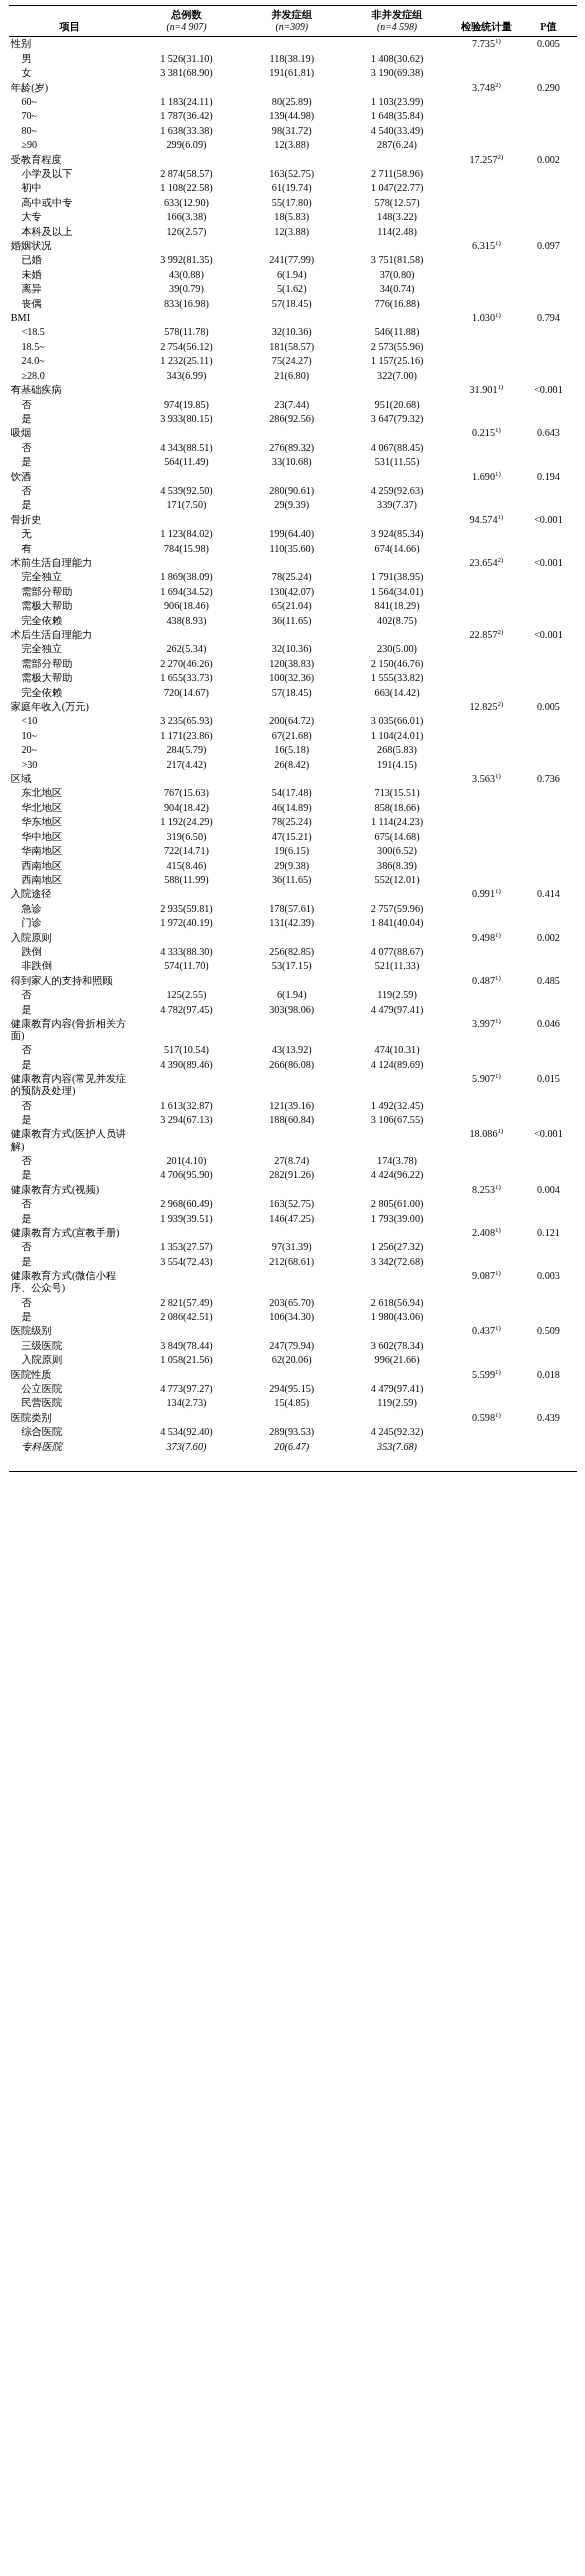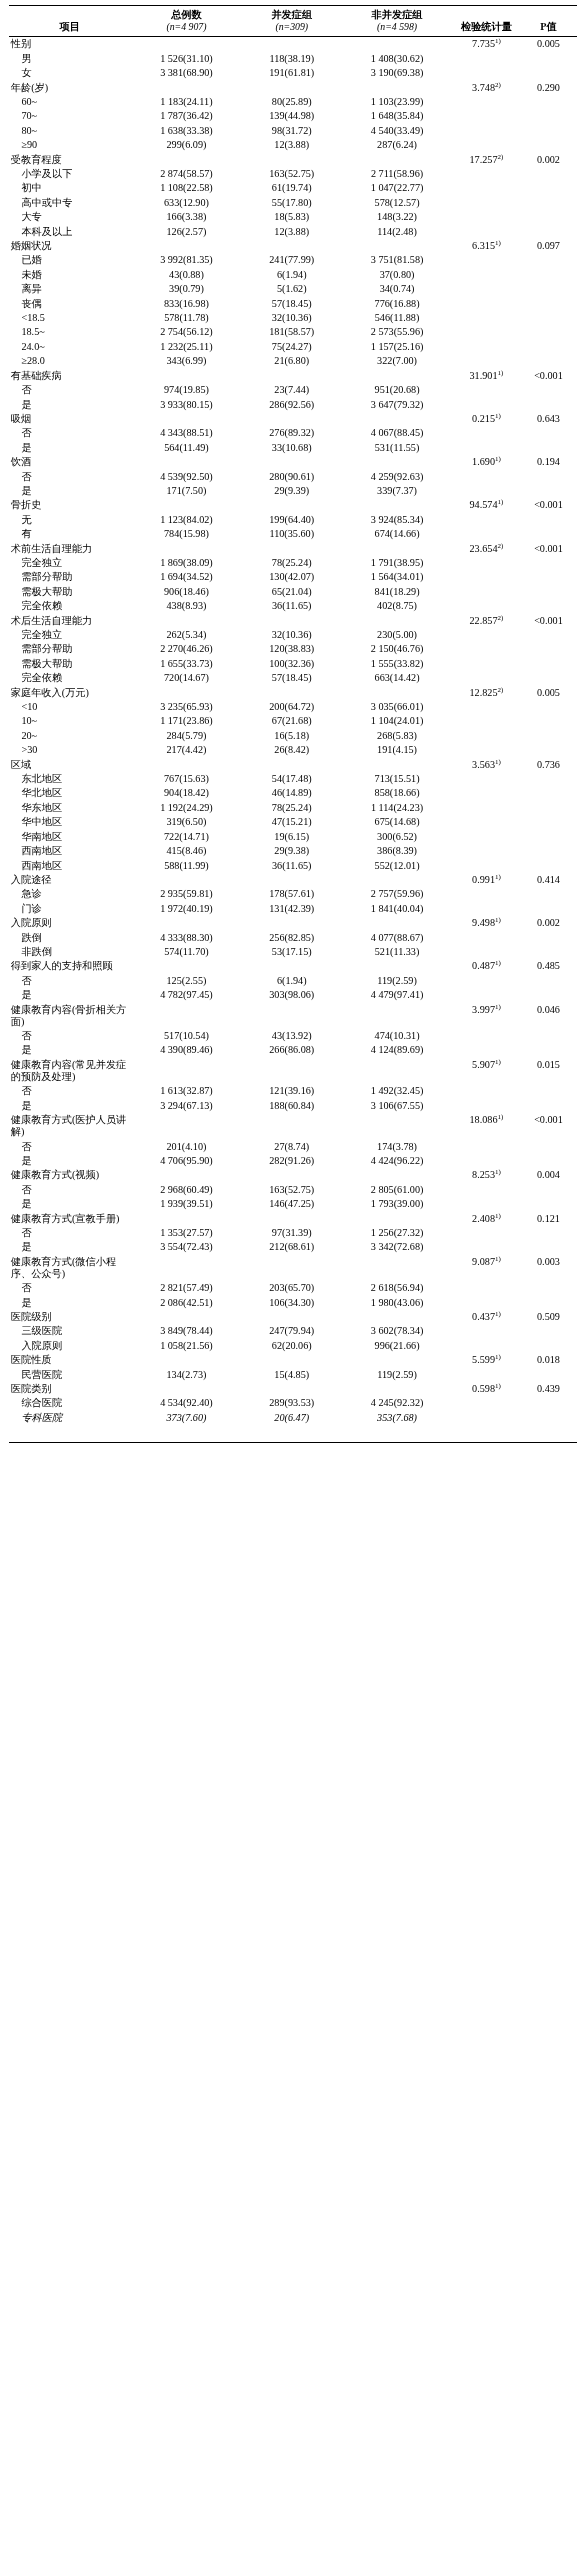--- a/index.html
+++ b/index.html
@@ -254,20 +254,28 @@
         </tr>
         <tr>
           <td class="item sub">丧偶</td>
           <td class="num">833(16.98)</td>
           <td class="num">57(18.45)</td>
           <td class="num">776(16.88)</td>
           <td class="stat"></td>
           <td class="pv"></td>
         </tr>
         <tr>
+          <td class="item group">BMI</td>
+          <td class="num"></td>
+          <td class="num"></td>
+          <td class="num"></td>
+          <td class="stat"><span>1.030</span><sup>1)</sup></td>
+          <td class="pv">0.794</td>
+        </tr>
+        <tr>
           <td class="item sub">&lt;18.5</td>
           <td class="num">578(11.78)</td>
           <td class="num">32(10.36)</td>
           <td class="num">546(11.88)</td>
           <td class="stat"></td>
           <td class="pv"></td>
         </tr>
         <tr>
           <td class="item sub">18.5~</td>
           <td class="num">2 754(56.12)</td>
@@ -812,20 +820,28 @@
           <td class="stat"></td>
           <td class="pv"></td>
         </tr>
         <tr>
           <td class="item group">医院性质</td>
           <td class="num"></td>
           <td class="num"></td>
           <td class="num"></td>
           <td class="stat"><span>5.599</span><sup>1)</sup></td>
           <td class="pv">0.018</td>
+        </tr>
+        <tr>
+          <td class="item sub">公立医院</td>
+          <td class="num">4 773(97.27)</td>
+          <td class="num">294(95.15)</td>
+          <td class="num">4 479(97.41)</td>
+          <td class="stat"></td>
+          <td class="pv"></td>
         </tr>
         <tr>
           <td class="item sub">民营医院</td>
           <td class="num">134(2.73)</td>
           <td class="num">15(4.85)</td>
           <td class="num">119(2.59)</td>
           <td class="stat"></td>
           <td class="pv"></td>
         </tr>
         <tr>

